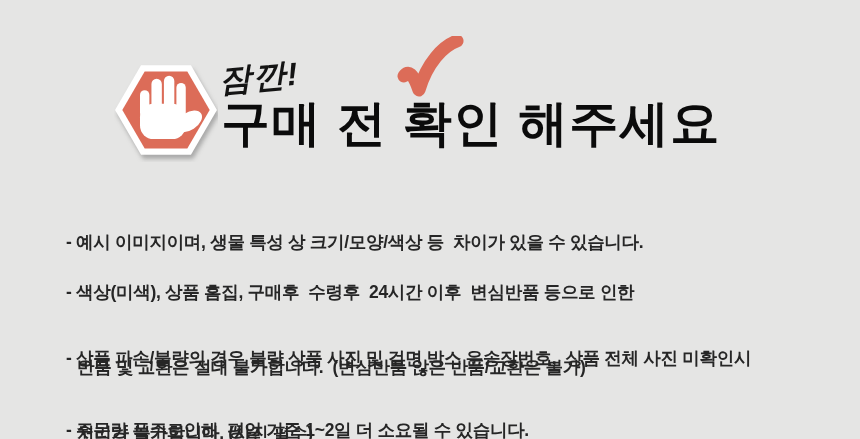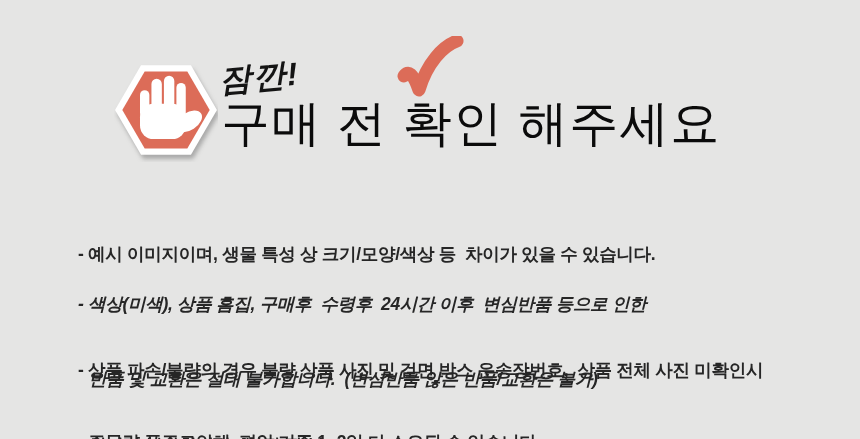--- a/index.html
+++ b/index.html
@@ -26,37 +26,37 @@
     transform:rotate(-5deg);
     letter-spacing:2px;
     font-style:italic;
   }
   .check{
     position:absolute;left:393px;top:36px;
     width:76px;height:70px;
   }
   .title{
     position:absolute;left:221px;top:92px;margin:0;
-    font-size:49px;font-weight:400;color:#0b0b0b;
+    font-size:49px;font-weight:700;color:#0b0b0b;
     letter-spacing:1.5px;white-space:nowrap;
     line-height:62px;
   }
   
   .para{
-    position:absolute;left:66px;margin:12px;
+    position:absolute;left:66px;margin:0;
     width:760px;
     font-size:17.5px;font-weight:600;color:#262626;
     line-height:25px;
     white-space:pre-wrap;
     letter-spacing:-0.3px;
   }
   .para .line{display:block;}
   .para .cont{padding-left:11px;}
   .p1{top:180px;}
-  .p2{top:230px;font-style:italic;}
+  .p2{top:230px;}
   .p3{top:296px;}
   .p4{top:368px;}
 </style>
 </head>
 <body>
 
 <div class="stage">
 
   <div class="stop-wrap">
     <svg viewBox="0 0 100 100" aria-hidden="true">

